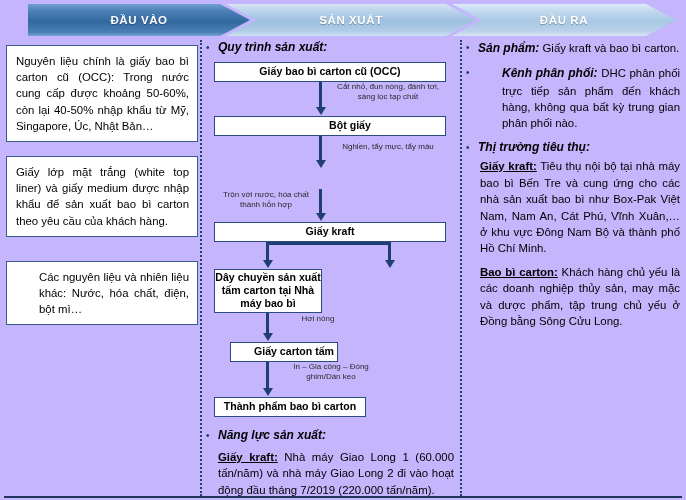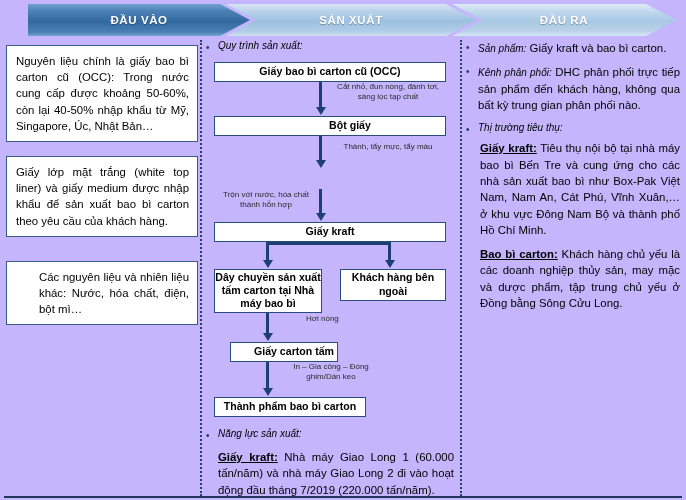--- a/index.html
+++ b/index.html
@@ -96,22 +96,22 @@
     flex: 0 0 auto;
     width: 12px;
     color: #1a3a66;
     font-size: 10px;
     line-height: 1.45;
     padding-top: 1px;
   }
   .bullet-body { flex: 1 1 auto; }
   .head-it {
     font-style: italic;
-    font-weight: normal;
-    font-size: 10px;
+    font-weight: bold;
+    font-size: 12px;
     color: #000;
   }
 
   
   .flow { position: relative; width: 248px; height: 310px; margin-top: 2px; }
   .fbox {
     position: absolute;
     border: 1.3px solid #2b4b7a;
     background: #ffffff;
     display: flex; align-items: center; justify-content: center;
@@ -193,36 +193,35 @@
     </div>
 
     <div class="flow">
 
       <div class="fbox" style="left:8px;  top:0px;   width:232px; height:20px;">Giấy bao bì carton cũ (OCC)</div>
       <div class="arrow" style="left:113px; top:20px; height:26px;"></div>
       <div class="flabel" style="left:122px; top:20px; width:120px;">Cắt nhỏ, đun nóng, đánh tơi, sàng lọc tạp chất</div>
 
       <div class="fbox" style="left:8px;  top:54px;  width:232px; height:20px;padding-left:40px;">Bột giấy</div>
       <div class="arrow" style="left:113px; top:74px; height:25px;"></div>
-      <div class="flabel" style="left:124px; top:80px; width:116px;">Thành, tẩy mực, tẩy màu</div>
+      <div class="flabel" style="left:124px; top:80px; width:116px;">Nghiền, tẩy mực, tẩy màu</div>
 
       <div class="arrow" style="left:113px; top:127px; height:25px;"></div>
       <div class="flabel" style="left:10px;  top:128px; width:100px;">Trộn với nước, hóa chất thành hỗn hợp</div>
 
       <div class="fbox" style="left:8px;  top:160px; width:232px; height:20px;">Giấy kraft</div>
 
       <div class="hline" style="left:60px; top:180px; width:125px;"></div>
       <div class="arrow" style="left:60px;  top:180px; height:19px;"></div>
       <div class="arrow" style="left:182px; top:180px; height:19px;"></div>
 
       <div class="fbox" style="left:8px;  top:207px; width:108px; height:44px;">Dây chuyền sản xuất tấm carton tại Nhà máy bao bì</div>
-      <div class="fbox" style="left:134px;top:207px; width:106px; height:32px;">Khách hàng bên ngoài</div>
 
       <div class="arrow" style="left:60px;  top:251px; height:21px;"></div>
-      <div class="flabel" style="left:72px;  top:252px; width:80px; text-align:left;margin-left:28px;">Hơi nóng</div>
+      <div class="flabel" style="left:72px;  top:252px; width:80px; text-align:center;">Hơi nóng</div>
 
       <div class="fbox" style="left:24px;  top:280px; width:108px; height:20px;padding-left:20px;">Giấy carton tấm</div>
       <div class="arrow" style="left:60px;  top:300px; height:27px;"></div>
       <div class="flabel" style="left:70px;  top:300px; width:110px;">In – Gia công – Đóng ghim/Dán keo</div>
 
       <div class="fbox" style="left:8px;  top:335px; width:152px; height:20px;">Thành phẩm bao bì carton</div>
     </div>
 
     <div class="bullet-row" style="margin-top:56px;">
       <div class="bullet-dot">•</div>
@@ -241,21 +240,21 @@
 
     <div class="bullet-row">
       <div class="bullet-dot">•</div>
       <div class="bullet-body para" style="margin-bottom:2px;">
         <span class="head-it">Sản phẩm:</span><span> Giấy kraft và bao bì carton.</span>
       </div>
     </div>
 
     <div class="bullet-row">
       <div class="bullet-dot">•</div>
-      <div class="bullet-body para" style="margin-bottom:2px;">
+      <div class="bullet-body para" style="margin-bottom:2px;margin-left:24px;">
         <span class="head-it">Kênh phân phối:</span><span> DHC phân phối trực tiếp sản phẩm đến khách hàng, không qua bất kỳ trung gian phân phối nào.</span>
       </div>
     </div>
 
     <div class="bullet-row" style="margin-bottom:3px;">
       <div class="bullet-dot">•</div>
       <div class="bullet-body head-it">Thị trường tiêu thụ:</div>
     </div>
 
     <div class="rcol-indent">

